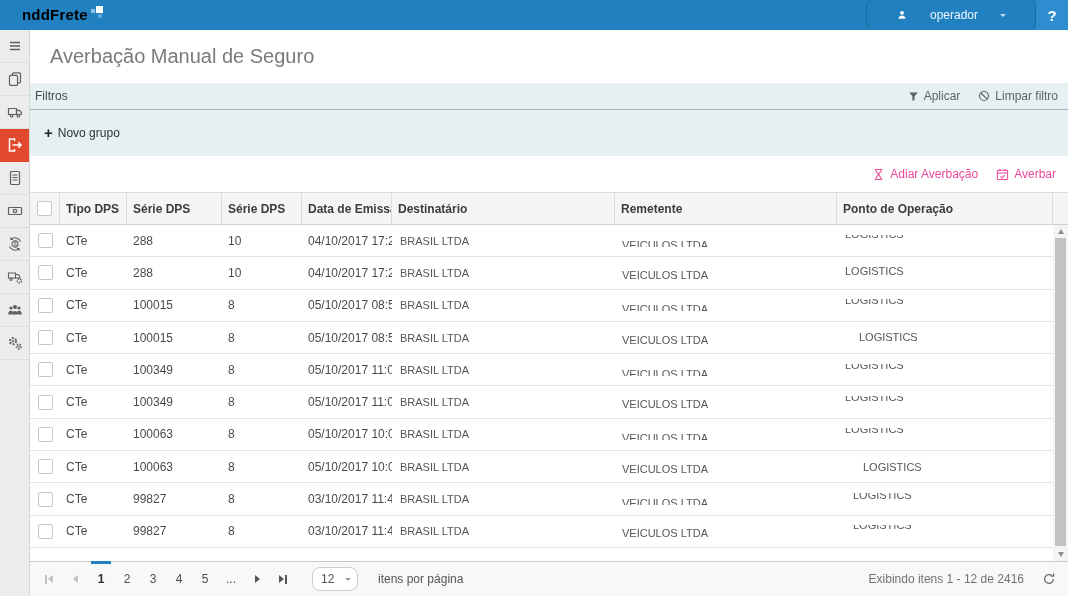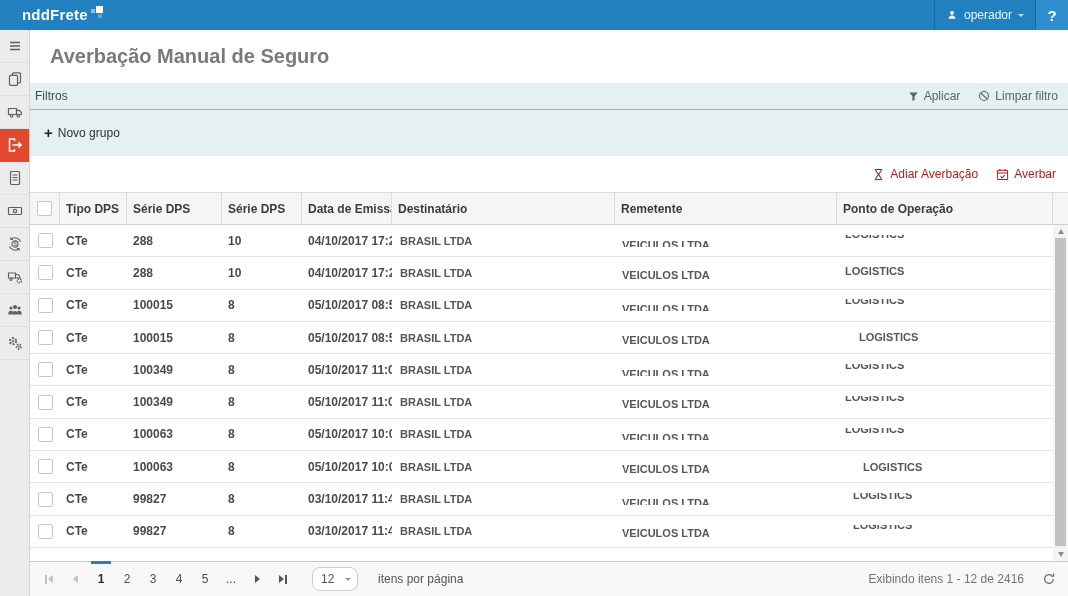--- a/index.html
+++ b/index.html
@@ -3,77 +3,77 @@
 <meta charset="utf-8">
 <style>
   * { margin:0; padding:0; }
   html,body { width:1068px; height:596px; }
   .app { position:relative; width:1068px; height:596px; background:#fff; overflow:hidden;
          font-family:"Liberation Sans","DejaVu Sans",sans-serif; }
 
   
   .topbar { position:absolute; left:0; top:0; width:100%; height:30px; background:#2180bf;
             display:flex; align-items:center; z-index:5; }
-  .logo { display:flex; align-items:flex-start; margin-left:22px; color:#ffffff; font-size:15px;
+  .logo { display:flex; align-items:flex-start; margin-left:22px; color:#000000; font-size:15px;
           font-weight:bold; letter-spacing:.2px; cursor:pointer; line-height:18px; }
   .logo-blocks { position:relative; width:13px; height:15px; margin-left:2px; display:inline-block; }
   .logo-blocks i { position:absolute; display:block; }
   .lb1 { width:7px; height:7px; background:#ffffff; right:0; top:0; }
   .lb2 { width:4px; height:4px; background:#8fc0e2; right:8px; top:3px; }
   .lb3 { width:4px; height:4px; background:#5ea7d6; right:1px; top:8px; }
   .top-right { margin-left:auto; display:flex; height:100%; }
-  .userbox { display:flex; align-items:center; gap:6px; padding:0 11px;
+  .userbox { display:flex; align-items:center; gap:22px; padding:0 29px;
              border-left:1px solid rgba(0,0,0,.18); border-right:1px solid rgba(0,0,0,.18);
-             color:#ecf5fb; font-size:12px; cursor:pointer; }
+             color:#ecf5fb; font-size:12px; cursor:pointer;border-radius:8px; }
   .caret-down { width:0; height:0; border:3.5px solid transparent; border-top-color:#b9d8ec;
                 margin-top:4px; }
   .helpbox { width:32px; display:flex; align-items:center; justify-content:center;
              background:#2d8dce; color:#fff; font-weight:bold; font-size:15px; cursor:pointer; }
 
   
   .sidebar { position:absolute; left:0; top:30px; width:29px; bottom:0; background:#ececec;
              border-right:1px solid #d6d6d6; box-sizing:content-box; z-index:4; }
   .side-item { width:100%; height:33px; box-sizing:border-box; border-bottom:1px solid #e0e0e0;
                display:flex; align-items:center; justify-content:center; color:#5f5f5f; cursor:pointer; }
   .side-item.active { background:#e2482e; color:#fff; border-bottom-color:#e2482e; }
   .side-item svg { display:block; }
 
   
   .content { position:absolute; left:30px; top:30px; right:0; bottom:0; }
   .title-row { height:53px; }
-  .page-title { padding:15px 7px 0 20px; font-size:20px; font-weight:700; color:#7a7a7a; }
+  .page-title { padding:15px 7px 0 20px; font-size:20px; font-weight:400; color:#7a7a7a; }
 
   .filter-bar { height:27px; box-sizing:border-box; background:#e5f0f2; border-bottom:1px solid #a3b2b6;
                 display:flex; align-items:center; padding:0 10px 0 5px;gap:32px; }
   .filter-label { font-size:12px; color:#414c4f; }
   .filter-actions { margin-left:auto; display:flex; gap:18px; }
   .filter-btn { display:flex; align-items:center; gap:5px; font-size:12px; color:#5a6569; cursor:pointer; }
 
   .group-bar { height:46px; box-sizing:border-box; background:#e5f0f2; display:flex; align-items:center;
                padding-left:14px; }
   .new-group { font-size:12px; color:#323232; display:flex; align-items:center; gap:5px; cursor:pointer; }
   .plus-icon { font-weight:bold; font-size:15px; line-height:12px; color:#222; }
 
   .grid-toolbar { height:36px; box-sizing:border-box; display:flex; align-items:center;
                   justify-content:flex-end; gap:18px; padding-right:12px; background:#fff; }
-  .tool-btn { display:flex; align-items:center; gap:5px; font-size:12px; color:#b91c1c; cursor:pointer; }
+  .tool-btn { display:flex; align-items:center; gap:5px; font-size:12px; color:#ec4899; cursor:pointer; }
 
   
   .grid { position:relative; height:369px; }
   .grid-header { height:33px; box-sizing:border-box; background:#f5f5f5; border-top:1px solid #dcdcdc;
                  border-bottom:1px solid #cfcfcf; display:flex; }
   .th { box-sizing:border-box; border-right:1px solid #dcdcdc; font-size:12px; font-weight:bold;
         color:#3c3c3c; display:flex; align-items:center; padding-left:6px; white-space:nowrap;
         overflow:hidden; cursor:pointer; }
   .w-check { width:30px; } .w-tipo { width:67px; } .w-num { width:95px; } .w-serie { width:80px; }
   .w-data { width:90px; } .w-rem { width:222px; } .w-dest { width:223px; } .w-ponto { width:216px; }
   .th-check { justify-content:center; padding-left:0; }
   .th-spacer { flex:1; border-right:none; cursor:default; }
 
-  .grid-body { background:#fff;font-weight:bold; }
+  .grid-body { background:#fff; }
   .tr { height:32.3px; box-sizing:border-box; border-bottom:1px solid #e4e4e4; display:flex;
         align-items:center; background:#fff; }
   .td { box-sizing:border-box; font-size:12px; color:#4a4a4a; padding-left:6px; white-space:nowrap;
         overflow:hidden; }
   .td-check { display:flex; justify-content:center; padding-left:0; }
   .td-rem, .td-dest, .td-ponto { font-size:11px; color:#565656; padding-left:8px; }
   .jv { display:inline-block; }
   .tr .td-dest .jv { transform:translateY(4px); }
   .tr:nth-child(even) .td-dest .jv { transform:translateY(2px); }
   .tr .td-ponto .jv { transform:translateY(-5px); }

